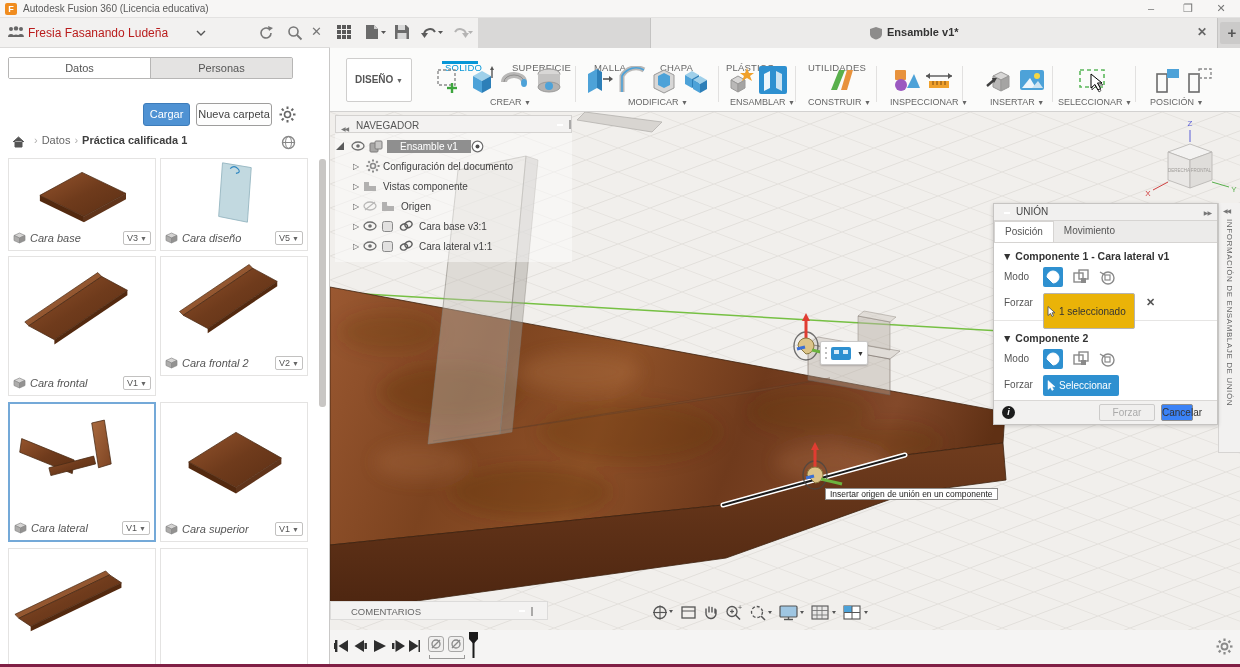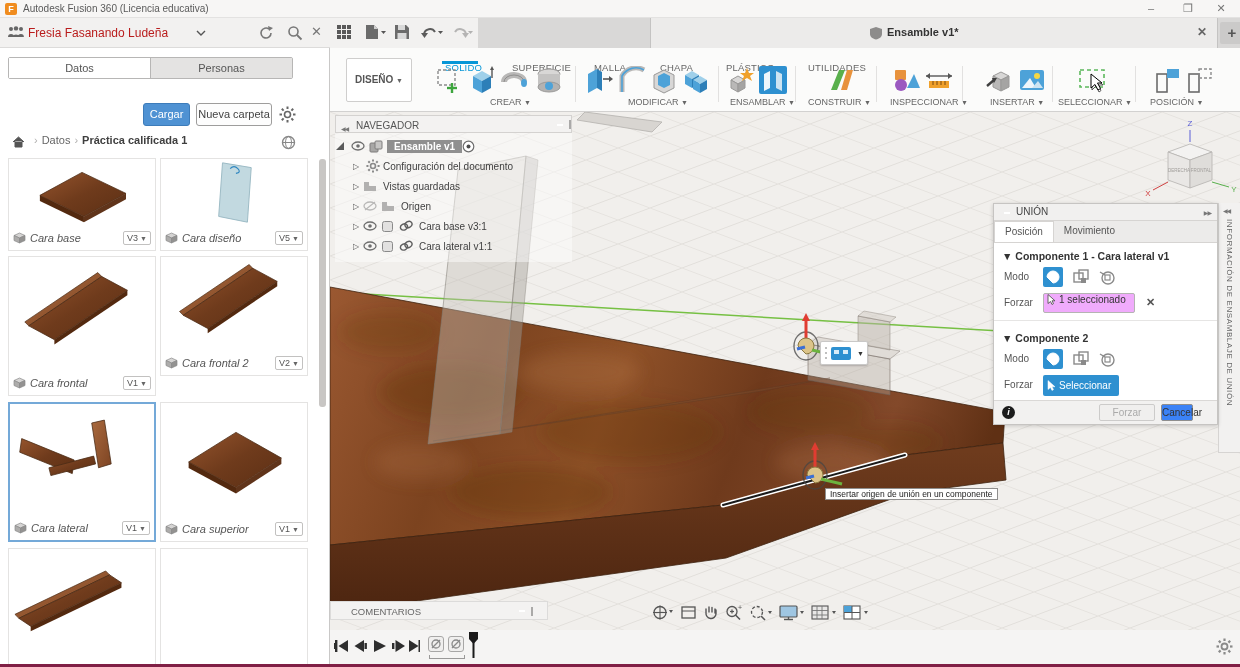--- a/index.html
+++ b/index.html
@@ -59,38 +59,38 @@
 
   
   .viewport { position:absolute; left:330px; top:112px; width:910px; height:518px; z-index:10; }
 
   
   .panel-hdr { background:#f3f2f1; border:1px solid #d4d2d0; font-size:10px; color:#555; }
   .navigator { position:absolute; left:5px; top:3px; width:237px; z-index:20; }
   .nav-hdr { position:relative; height:18px; line-height:16px; }
   .nav-body { background:rgba(255,255,255,.45); padding:3px 0 6px 0; }
   .tree-row { position:relative; height:20px; display:flex; align-items:center; font-size:10px; color:#3f3f3f; }
-  .tree-root-label { background:#8f8f8f; color:#fff; font-weight:bold; padding:1px 7px; font-size:10px; }
+  .tree-root-label { background:#8f8f8f; color:#fff; font-weight:normal; padding:1px 13px; font-size:10px; }
   .tw { display:inline-flex; justify-content:center; align-items:center; }
   .coll-ic { font-size:6px; color:#777; letter-spacing:-1px; }
   .dotmark { width:11px; height:11px; border-radius:50%; background:#4b4b4b; position:relative; }
   .dotmark:after { content:""; position:absolute; left:2.5px; top:4.5px; width:6px; height:2px; background:#fff; }
   .grip { width:2px; height:9px; background:#aaa9a8; }
 
   .joint-dialog { position:absolute; left:663px; top:91px; width:225px; background:#fff; border:1px solid #c6c4c2; box-shadow:0 1px 4px rgba(0,0,0,.18); z-index:25; }
   .jd-hdr { position:relative; height:17px; background:#f1f0ef; border-bottom:1px solid #d6d4d2; font-size:10px; font-weight:normal; color:#444; }
   .jd-tabs { height:22px; background:#ecebea; border-bottom:1px solid #d6d4d2; display:flex; }
   .jd-tab { font-size:10px; color:#555; padding:4px 10px 0 10px; }
   .jd-tab.active { background:#fff; border:1px solid #d6d4d2; border-bottom:none; }
   .jd-section { font-size:10.5px; font-weight:bold; color:#333; padding:7px 0 2px 8px; }
   .jd-row { position:relative; height:26px; }
   .jd-lbl { position:absolute; left:10px; top:7px; font-size:10px; color:#555; }
   .mode-ic { position:absolute; top:3px; width:20px; height:20px; border-radius:2px; }
   .mode-ic.on { background:#2e90d0; }
-  .sel-field { position:absolute; left:49px; top:3px; width:92px; height:20px; border:1px solid #b5b4b3; border-radius:2px; background:#f0abfc; font-size:10px; color:#333; display:flex; align-items:flex-start; padding-left:3px; gap:3px; }
+  .sel-field { position:absolute; left:49px; top:3px; width:92px; height:36px; border:1px solid #b5b4b3; border-radius:2px; background:#eab308; font-size:10px; color:#333; display:flex; align-items:center; padding-left:3px; gap:3px; }
   .x-clear { position:absolute; left:152px; top:6px; font-size:11px; color:#555; font-weight:bold; }
   .btn-select { position:absolute; left:49px; top:3px; height:21px; background:#2e90d0; border-radius:2px; color:#fff; font-size:10px; display:flex; align-items:center; padding:0 8px 0 4px; gap:3px; }
   .jd-div { height:1px; background:#e6e5e4; margin:4px 0; }
   .jd-footer { position:relative; height:24px; background:#f2f1f0; border-top:1px solid #dad8d6; }
   .jd-btn { position:absolute; top:3px; height:17px; font-size:10px; border-radius:2px; text-align:center; }
   .jd-ok { left:105px; width:56px; background:#f0efee; border:1px solid #cccbca; color:#aaa; line-height:15px; }
   .jd-cancel { left:167px; width:32px; background:#3b82f6; border:1px solid #8f8e8d; color:#333; line-height:15px; }
   .info-ic { position:absolute; left:8px; top:5px; width:13px; height:13px; border-radius:50%; background:#1c1c1c; color:#fff; font-size:9px; font-style:italic; font-weight:bold; text-align:center; line-height:13px; }
 
   .info-strip { position:absolute; left:888px; top:91px; width:22px; height:250px; background:#f2f1f0; border-left:1px solid #d6d4d2; border-bottom:1px solid #d6d4d2; z-index:24; }
@@ -684,21 +684,21 @@
             </g>
           </svg>
         <span>Configuración del documento</span>
       </div>
       <div class="tree-row" style="padding-left:14px">
         <span class="tw" style="width:14px;font-size:8px;color:#555">▷</span>
         <svg class="tw" style="width:20px" width="14" height="11">
             <path d="M1,3 h4 l1.5,2 H13 V10 H1 z" fill="#b2b1b0"></path>
             <rect x="1" y="1" width="5" height="3" fill="#b2b1b0"></rect>
           </svg>
-        <span>Vistas guardadas</span>
+        <span>Vistas componente</span>
       </div>
       <div class="tree-row" style="padding-left:14px">
         <span class="tw" style="width:14px;font-size:8px;color:#555">▷</span>
         <svg class="tw" style="width:18px;opacity:.45" width="14" height="10">
             <ellipse cx="7" cy="5" rx="6" ry="4" fill="none" stroke="#6e6e6e" stroke-width="1.3"></ellipse>
             <line x1="2" y1="9" x2="12" y2="1" stroke="#6e6e6e" stroke-width="1.2"></line>
           </svg>
         <svg class="tw" style="width:20px" width="14" height="11">
             <path d="M1,3 h4 l1.5,2 H13 V10 H1 z" fill="#b2b1b0"></path>
             <rect x="1" y="1" width="5" height="3" fill="#b2b1b0"></rect>

